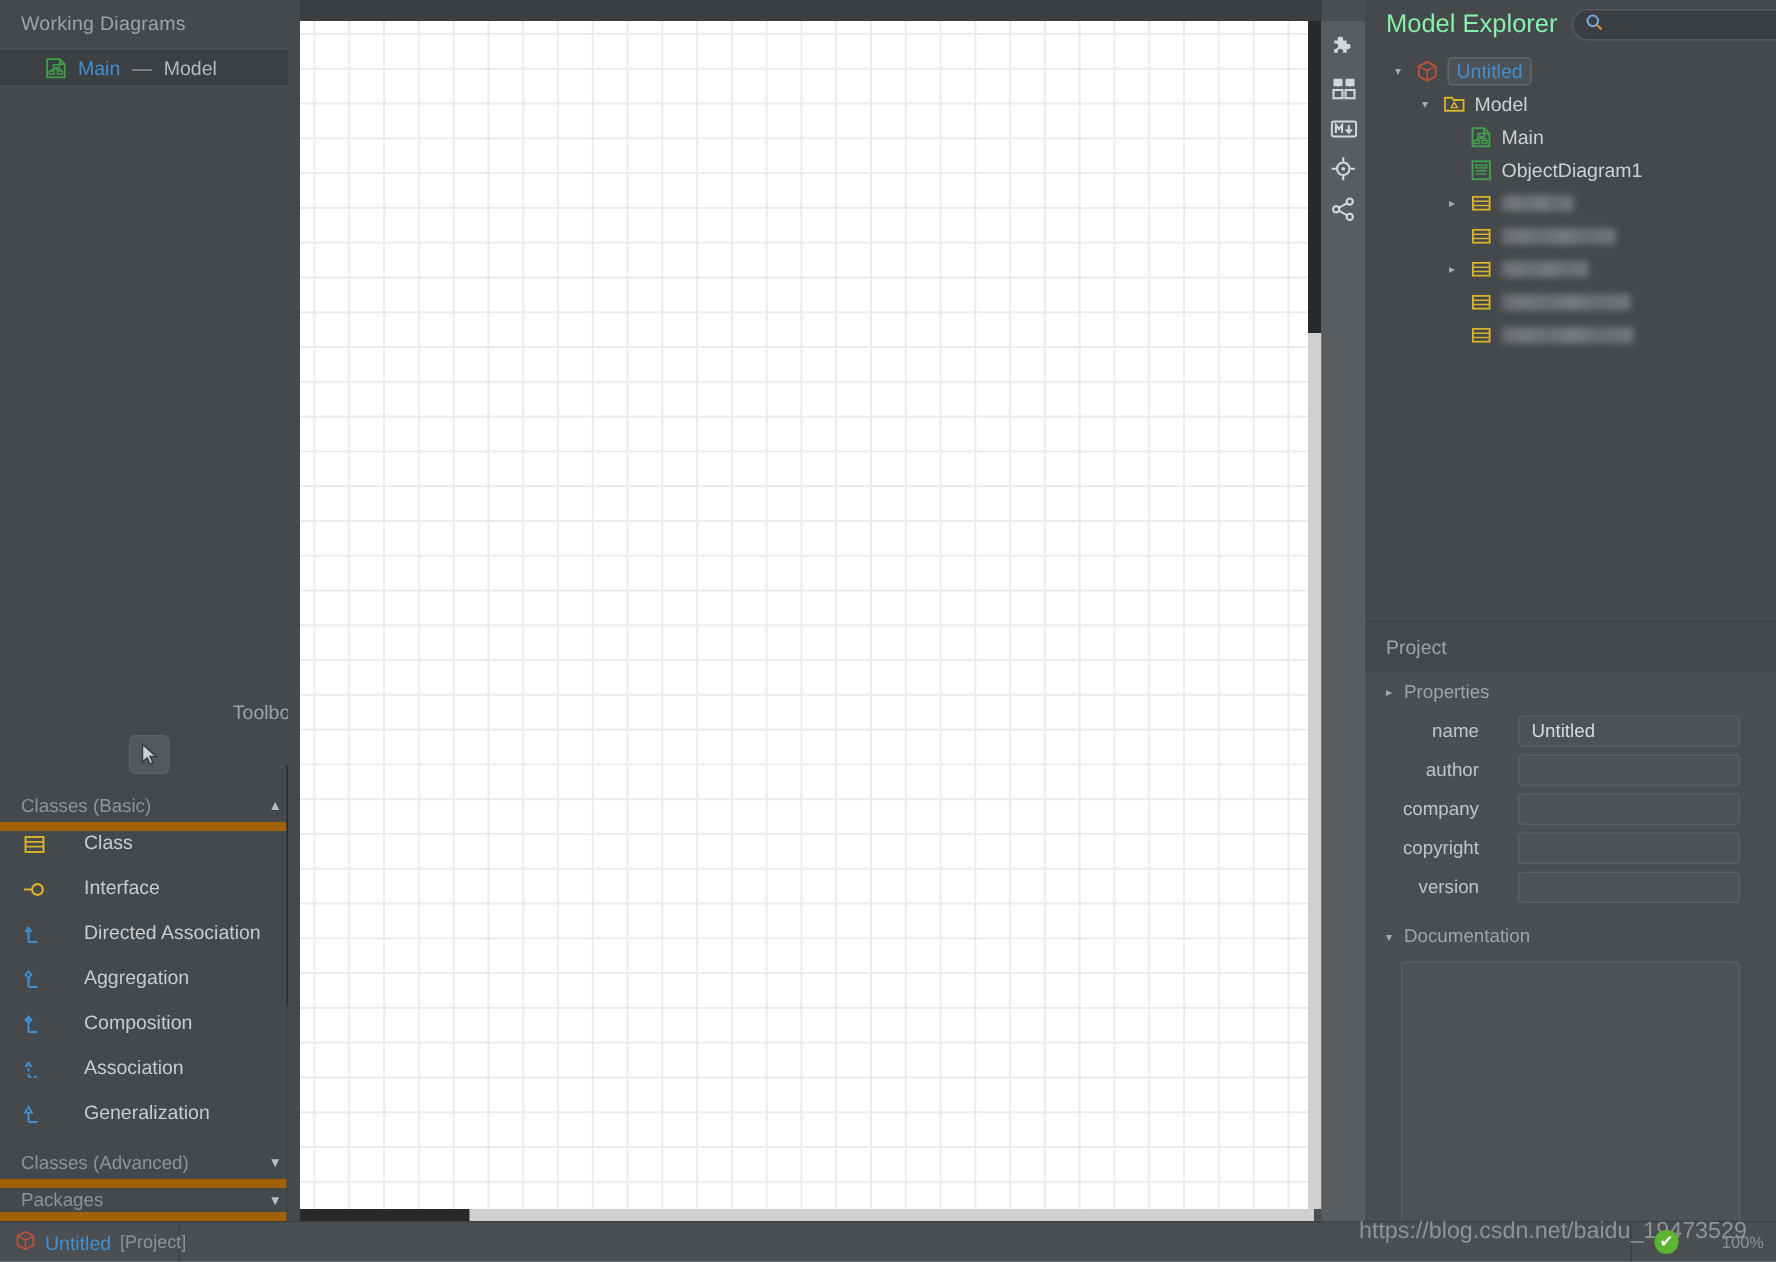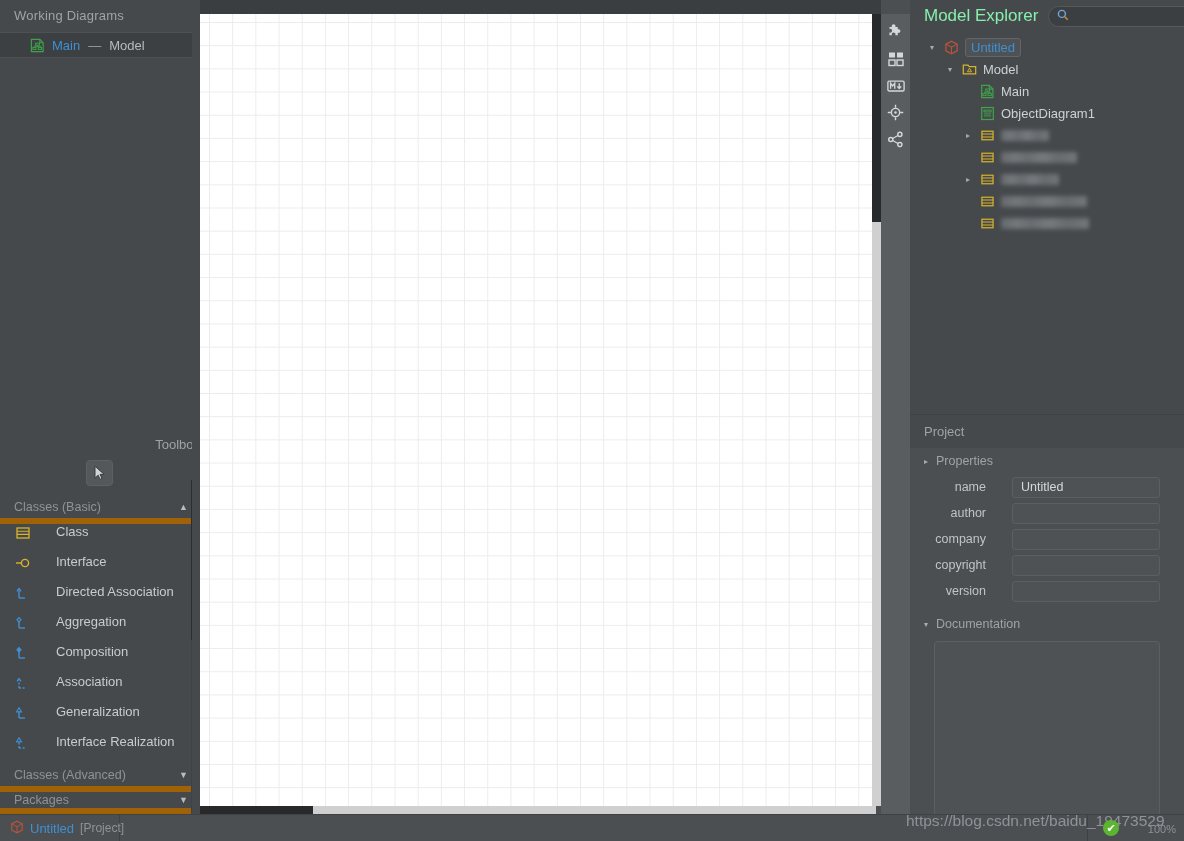--- a/index.html
+++ b/index.html
@@ -337,30 +337,20 @@
         <span class="tool-icon">
           <svg width="14" height="14" viewBox="0 0 14 14">
             <path d="M3 12v-6.2" fill="none" stroke="#3f8fd2" stroke-width="1.4"></path>
             <path d="M3 12h6" fill="none" stroke="#3f8fd2" stroke-width="1.4"></path>
             <path d="M3 1.8 L5.4 5.8 L0.6 5.8 Z" fill="none" stroke="#3f8fd2" stroke-width="1.2"></path>
           </svg>
         </span>
         <span>Generalization</span>
       </div>
 
-      <div class="tool-item">
-        <span class="tool-icon">
-          <svg width="14" height="14" viewBox="0 0 14 14">
-            <path d="M3 12v-6.2" fill="none" stroke="#3f8fd2" stroke-width="1.4" stroke-dasharray="2 1.6"></path>
-            <path d="M3 12h6" fill="none" stroke="#3f8fd2" stroke-width="1.4" stroke-dasharray="2 1.6"></path>
-            <path d="M3 1.8 L5.4 5.8 L0.6 5.8 Z" fill="none" stroke="#3f8fd2" stroke-width="1.2"></path>
-          </svg>
-        </span>
-        <span>Interface Realization</span>
-      </div>
 
       <div class="group-header">
         <span>Classes (Advanced)</span>
         <span class="caret">▼</span>
       </div>
 
       <div class="group-header" style="height:22px;overflow:hidden;">
         <span>Packages</span>
         <span class="caret">▼</span>
       </div>

